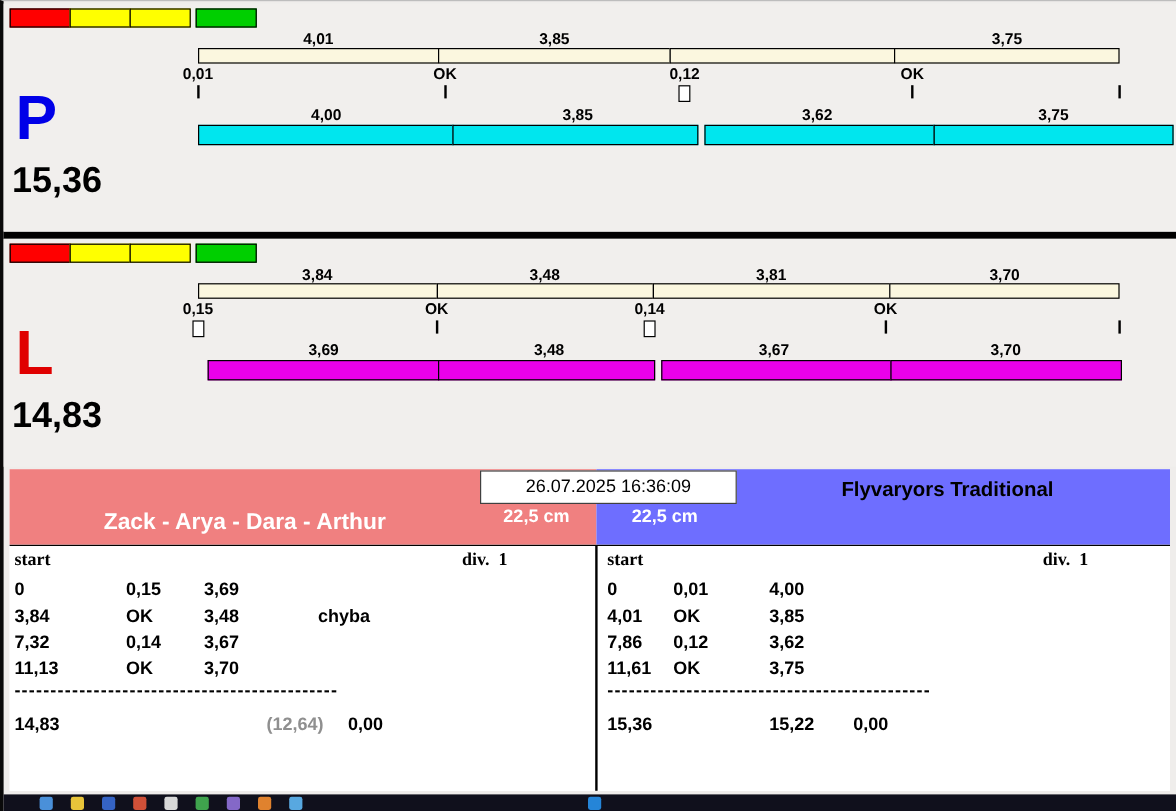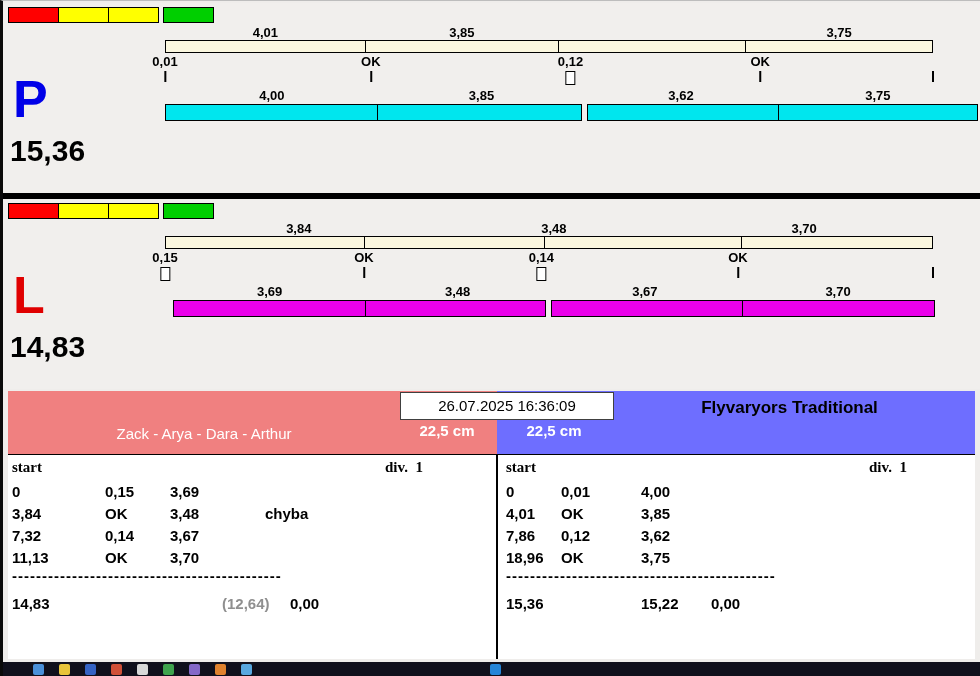--- a/index.html
+++ b/index.html
@@ -53,21 +53,21 @@
   .lane-total{position:absolute;left:7px;top:132px;font-size:30px;line-height:32px;font-weight:bold;color:#000;}
 
   
   .scoreboard{position:relative;margin:2px 5px 0 5px;height:268px;background:#fff;}
   .team-header{position:absolute;top:0;height:63px;}
   .team-header.left{left:0;width:489px;}
   .team-header.right{left:489px;right:0;}
   .team-name{position:absolute;top:7px;font-size:17px;font-weight:bold;color:#000;white-space:nowrap;}
   .team-header.left .team-name{left:0;width:392px;text-align:center;}
   .team-header.right .team-name{right:0;width:371px;text-align:center;}
-  .team-dogs{position:absolute;top:34px;font-size:15px;font-weight:normal;color:#fff;white-space:nowrap;}
+  .team-dogs{position:absolute;top:34px;font-size:19px;font-weight:bold;color:#fff;white-space:nowrap;}
   .team-header.left .team-dogs{left:0;width:392px;text-align:center;}
   .team-header.right .team-dogs{right:0;width:371px;text-align:center;}
   .jump-height{position:absolute;top:31px;width:90px;text-align:center;font-size:15px;font-weight:bold;color:#fff;}
   .team-header.left .jump-height{right:5px;}
   .team-header.right .jump-height{left:12px;}
   .datetime-box{
     position:absolute;left:392px;top:1px;width:212px;height:26px;z-index:3;
     background:#fff;border:1px solid #404040;box-sizing:content-box;
     text-align:center;line-height:26px;font-size:15px;color:#000;
   }
@@ -168,20 +168,21 @@
       <span class="light" style="background-color: rgb(255, 0, 0);"></span>
       <span class="light" style="background-color: rgb(255, 255, 0);"></span>
       <span class="light" style="background-color: rgb(255, 255, 0);"></span>
       <span class="light gap" style="background-color: rgb(0, 207, 0);"></span>
     </div>
 
     <div class="bars">
       <div class="seg-labels w-split">
         <span style="flex-grow: 3.84;">3,84</span>
         <span style="flex-grow: 3.48;">3,48</span>
+        <span style="flex-grow: 3.81;">3,81</span>
         <span style="flex-grow: 3.7;">3,70</span>
       </div>
       <div class="bar split w-split">
         <span class="seg" style="background-color: rgb(251, 247, 223); flex-grow: 3.84;"></span>
         <span class="seg" style="background-color: rgb(251, 247, 223); flex-grow: 3.48;"></span>
         <span class="seg" style="background-color: rgb(251, 247, 223); flex-grow: 3.81;"></span>
         <span class="seg" style="background-color: rgb(251, 247, 223); flex-grow: 3.7;"></span>
       </div>
       <div class="markers w-split">
         <div class="marker" style="left: 0%;">
@@ -290,21 +291,21 @@
           <span>3,85</span>
           <span></span>
         </div>
         <div class="data-row">
           <span>7,86</span>
           <span>0,12</span>
           <span>3,62</span>
           <span></span>
         </div>
         <div class="data-row">
-          <span>18,96</span>
+          <span>11,61</span>
           <span>OK</span>
           <span>3,75</span>
           <span></span>
         </div>
         <div class="dash-row">---------------------------------------------</div>
         <div class="total-row">
           <span>15,36</span>
           <span style="color: rgb(0, 0, 0);">15,22</span>
           <span>0,00</span>
         </div>

